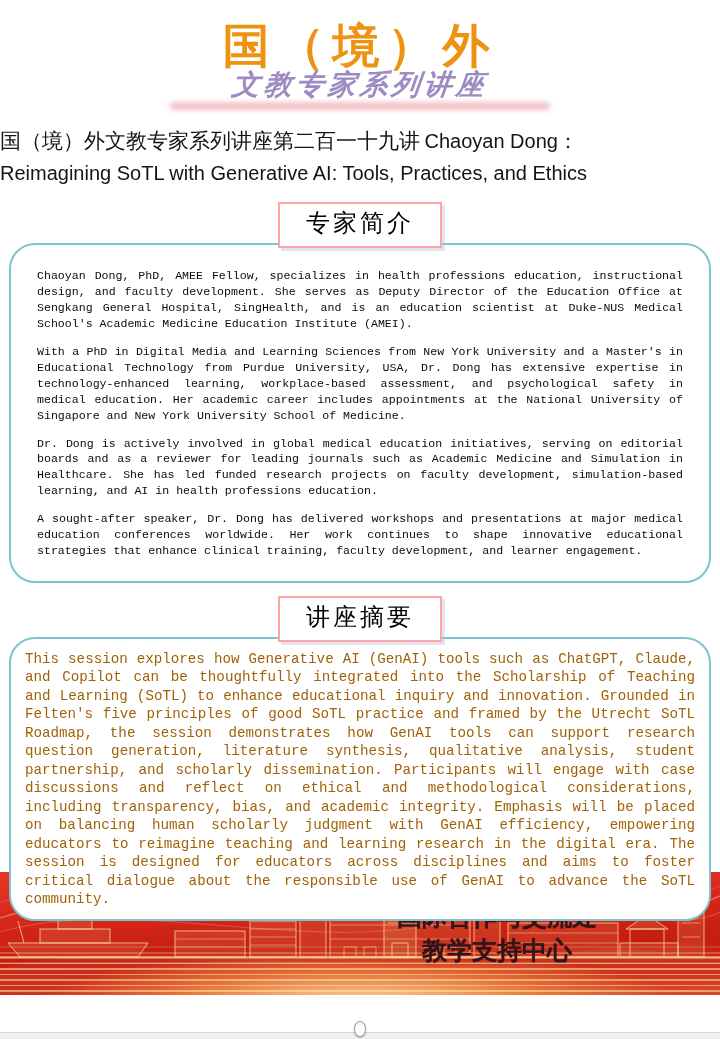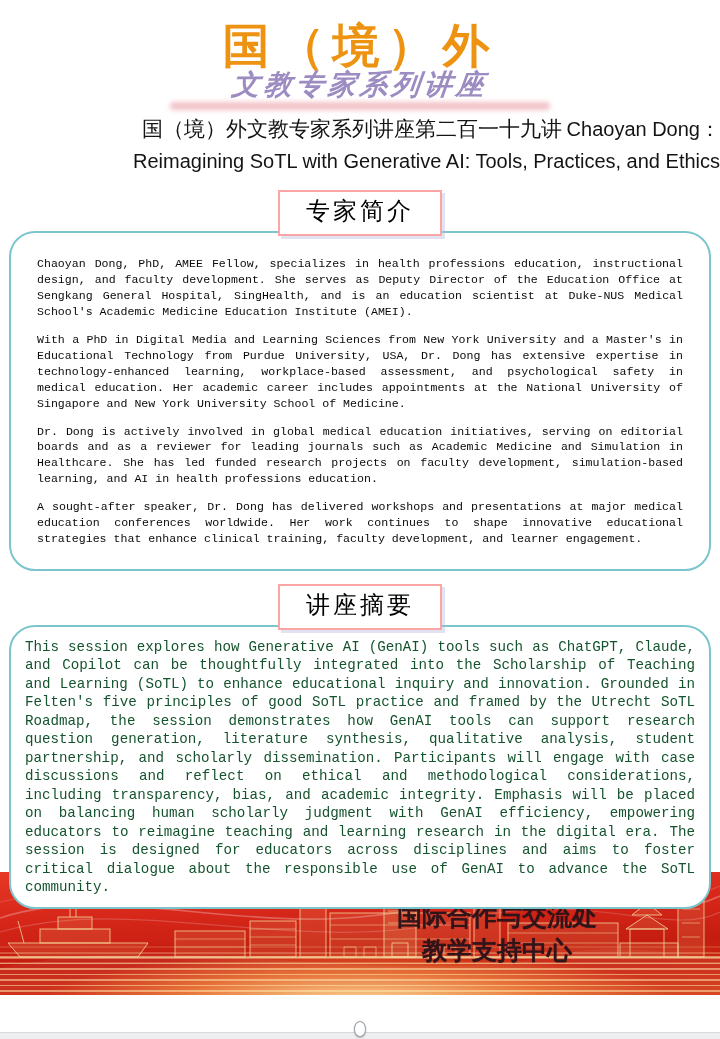--- a/index.html
+++ b/index.html
@@ -24,21 +24,21 @@
     transform:skewX(-6deg);
     line-height:1.0;margin-top:1px;
   }
   .logo-artifact{
     width:380px;height:8px;margin:3px auto 0;
     background:rgba(222,92,104,0.38);
     filter:blur(2.5px);border-radius:4px;
   }
   
   .title-block{
-    margin-top:4px;text-align:right;
+    margin-top:16px;text-align:left;
     line-height:31px;color:#141414;
   }
   .title-zh{font-family:"Liberation Serif",serif;font-size:21px;}
   .title-en-name{font-family:"Liberation Sans",sans-serif;font-size:20px;}
   .title-en{font-family:"Liberation Sans",sans-serif;font-size:20px;}
   
   .hdr-wrap{text-align:center;margin-top:13px;position:relative;z-index:2;}
   .hdr-box{
     display:inline-block;background:#fff;
     border:2px solid #fca5a5;
@@ -57,21 +57,21 @@
     padding:11px 14px 10px;
     text-align:justify;
   }
   .bio-box{
     font-family:"Liberation Mono","DejaVu Sans Mono",monospace;
     font-size:11.6px;line-height:15.9px;color:#0a0a0a;
   }
   .bio-box p{margin:12px;}
   .abstract-box{
     font-family:"Liberation Mono","DejaVu Sans Mono",monospace;
-    font-size:14.2px;line-height:18.5px;color:#14532d;
+    font-size:14.2px;line-height:18.5px;color:#a16207;
   }
   .abstract-box p{margin:0;}
   
   .schedule-row{
     display:flex;align-items:flex-start;
     margin:12px 28px 0 30px;
   }
   .schedule-row .hdr-box{margin-top:4px;}
   .schedule-lines{margin-left:38px;}
   .schedule-line{

